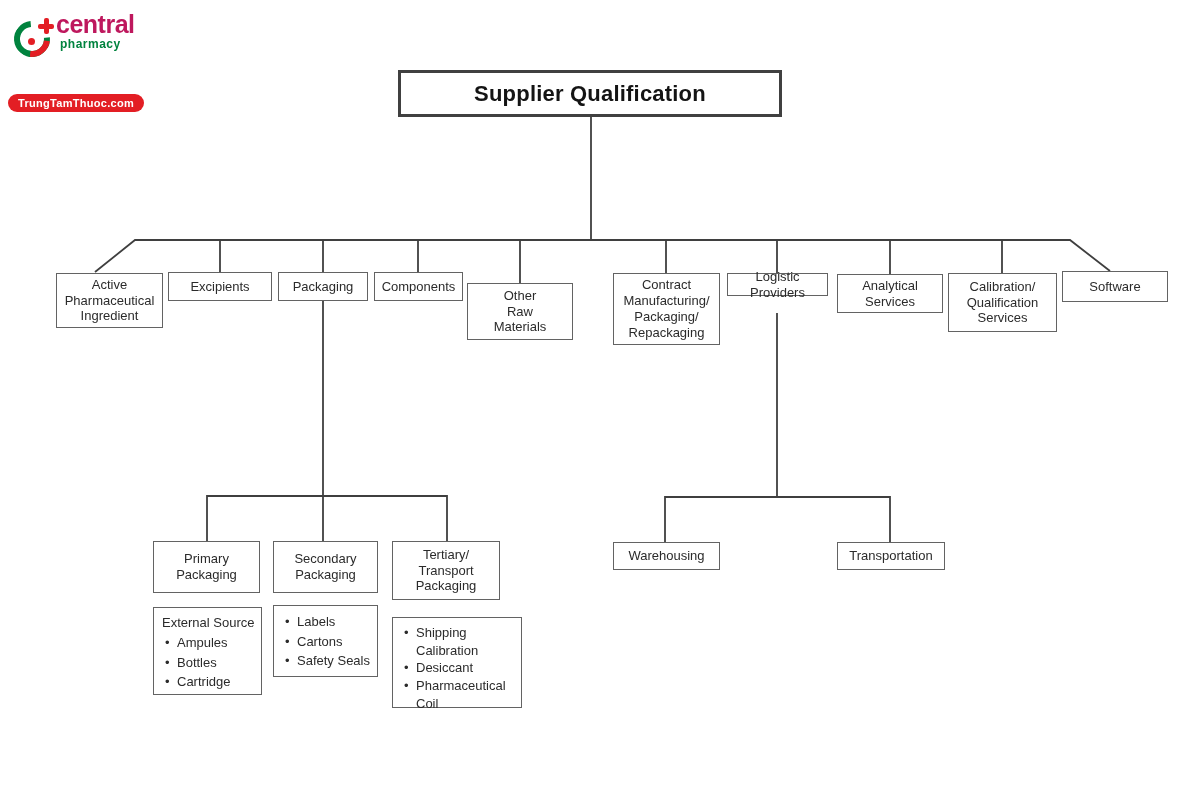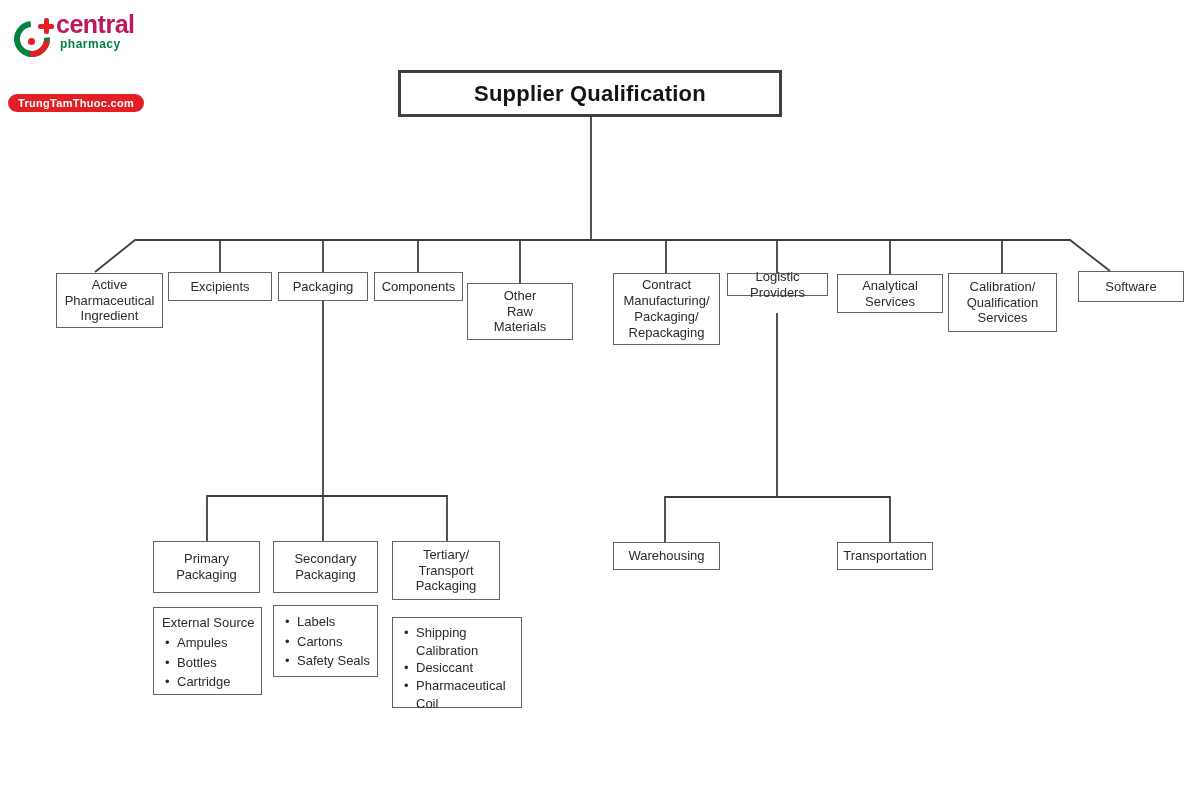--- a/index.html
+++ b/index.html
@@ -101,21 +101,21 @@
 Manufacturing/
 Packaging/
 Repackaging</div>
   <div class="node" style="left:727px;top:273px;width:101px;height:23px;">Logistic
 Providers</div>
   <div class="node" style="left:837px;top:274px;width:106px;height:39px;">Analytical
 Services</div>
   <div class="node" style="left:948px;top:273px;width:109px;height:59px;">Calibration/
 Qualification
 Services</div>
-  <div class="node" style="left:1062px;top:271px;width:106px;height:31px;margin-left:16px;">Software</div>
+  <div class="node" style="left:1062px;top:271px;width:106px;height:31px;">Software</div>
 
   <div class="node" style="left:153px;top:541px;width:107px;height:52px;">Primary
 Packaging</div>
   <div class="node" style="left:273px;top:541px;width:105px;height:52px;">Secondary
 Packaging</div>
   <div class="node" style="left:392px;top:541px;width:108px;height:59px;">Tertiary/
 Transport
 Packaging</div>
 
   <div class="detail" style="left:153px;top:607px;width:109px;height:88px;">
@@ -137,15 +137,15 @@
 
   <div class="detail tight" style="left:392px;top:617px;width:130px;height:91px;">
     <ul class="detail-list">
       <li>Shipping Calibration</li>
       <li>Desiccant</li>
       <li>Pharmaceutical Coil</li>
     </ul>
   </div>
 
   <div class="node" style="left:613px;top:542px;width:107px;height:28px;">Warehousing</div>
-  <div class="node" style="left:837px;top:542px;width:96px;height:28px;text-align:right;">Transportation</div>
+  <div class="node" style="left:837px;top:542px;width:108px;height:28px;text-align:right;">Transportation</div>
 
 </div>
 
 </body></html>

